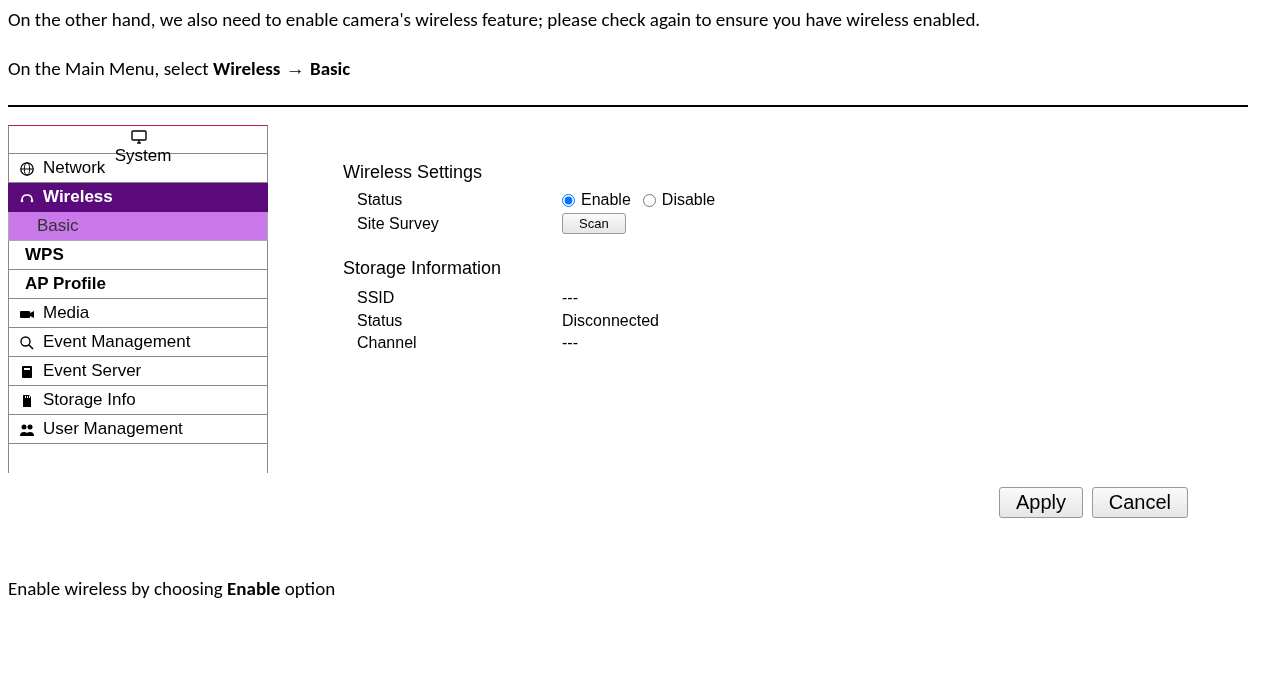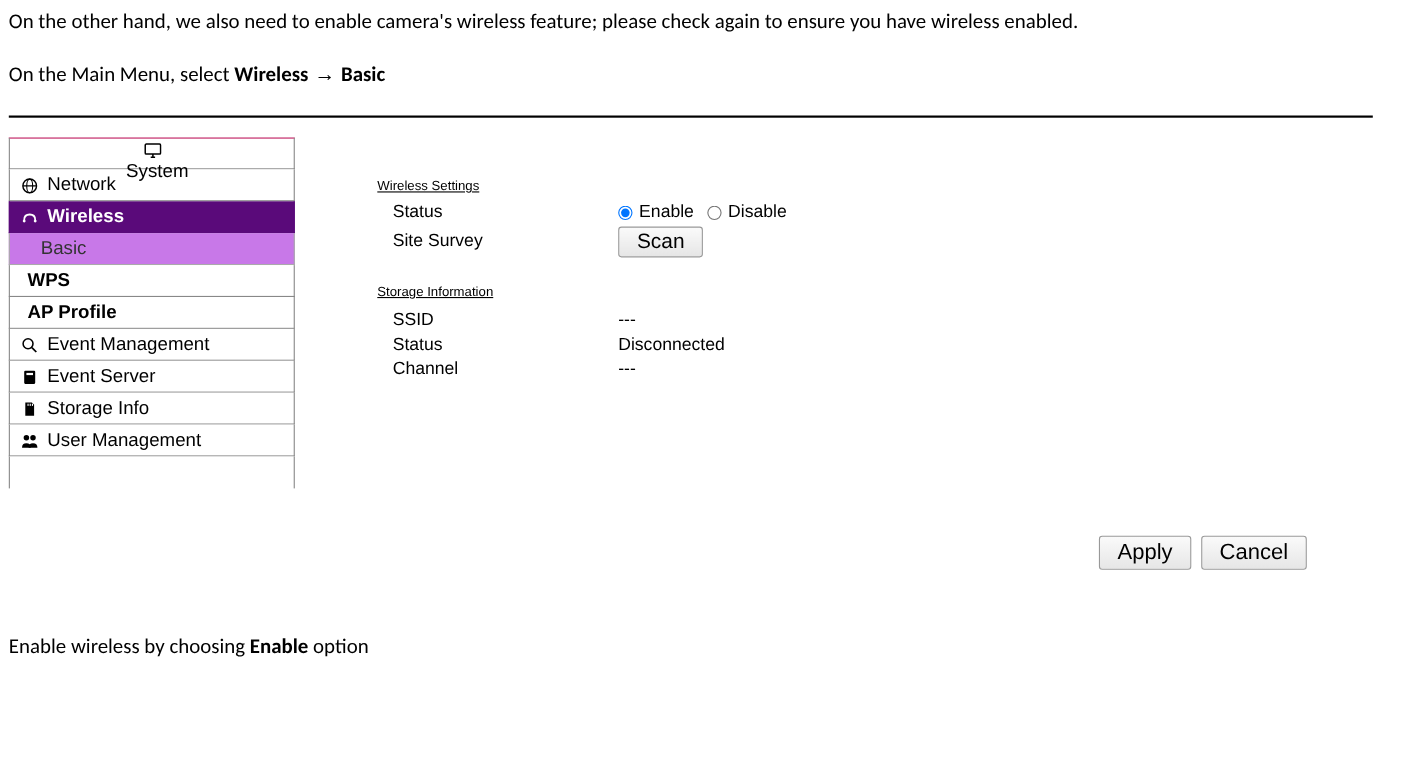--- a/index.html
+++ b/index.html
@@ -65,23 +65,22 @@
     width: 24px;
     text-align: left;
     flex-shrink: 0;
   }
   .content-area {
     position: absolute;
     left: 335px;
     top: 55px;
   }
   .section-title {
-    font-size: 12px;
+    font-size: 18px;
     margin-bottom: 8px;
-    text-decoration: underline;
   }
   .form-row {
     display: flex;
     align-items: center;
     margin-bottom: 4px;
     font-size: 16px;
   }
   .form-row .label {
     width: 205px;
     padding-left: 14px;
@@ -90,21 +89,21 @@
     display: flex;
     align-items: center;
     gap: 4px;
   }
   .radio-group input { margin: 0 2px 0 0; }
   .scan-btn {
     border: 1px solid #999;
     background: linear-gradient(#fafafa,#e6e6e6);
     border-radius: 3px;
     padding: 2px 16px;
-    font-size: 19px;
+    font-size: 13px;
     cursor: pointer;
   }
   .info-group {
     margin-top: 24px;
   }
   .info-row {
     display: flex;
     font-size: 16px;
     line-height: 1.4;
   }
@@ -171,20 +170,29 @@
       <span>Wireless</span>
     </div>
     <div class="sidebar-item active-child">
       <span>Basic</span>
     </div>
     <div class="sidebar-item child">
       <span>WPS</span>
     </div>
     <div class="sidebar-item child">
       <span>AP Profile</span>
+    </div>
+    <div class="sidebar-item">
+      <span class="icon">
+        <svg class="ic" viewBox="0 0 16 16">
+            <rect x="1" y="5" width="10" height="7" rx="1" fill="#000"></rect>
+            <polygon points="11,7 15,5 15,12 11,10" fill="#000"></polygon>
+          </svg>
+      </span>
+      <span>Media</span>
     </div>
     <div class="sidebar-item">
       <span class="icon">
         <svg class="ic" viewBox="0 0 16 16">
             <circle cx="6.5" cy="6.5" r="4.5" fill="none" stroke="#000" stroke-width="1.4"></circle>
             <line x1="10" y1="10" x2="14" y2="14" stroke="#000" stroke-width="1.6"></line>
           </svg>
       </span>
       <span>Event Management</span>
     </div>

